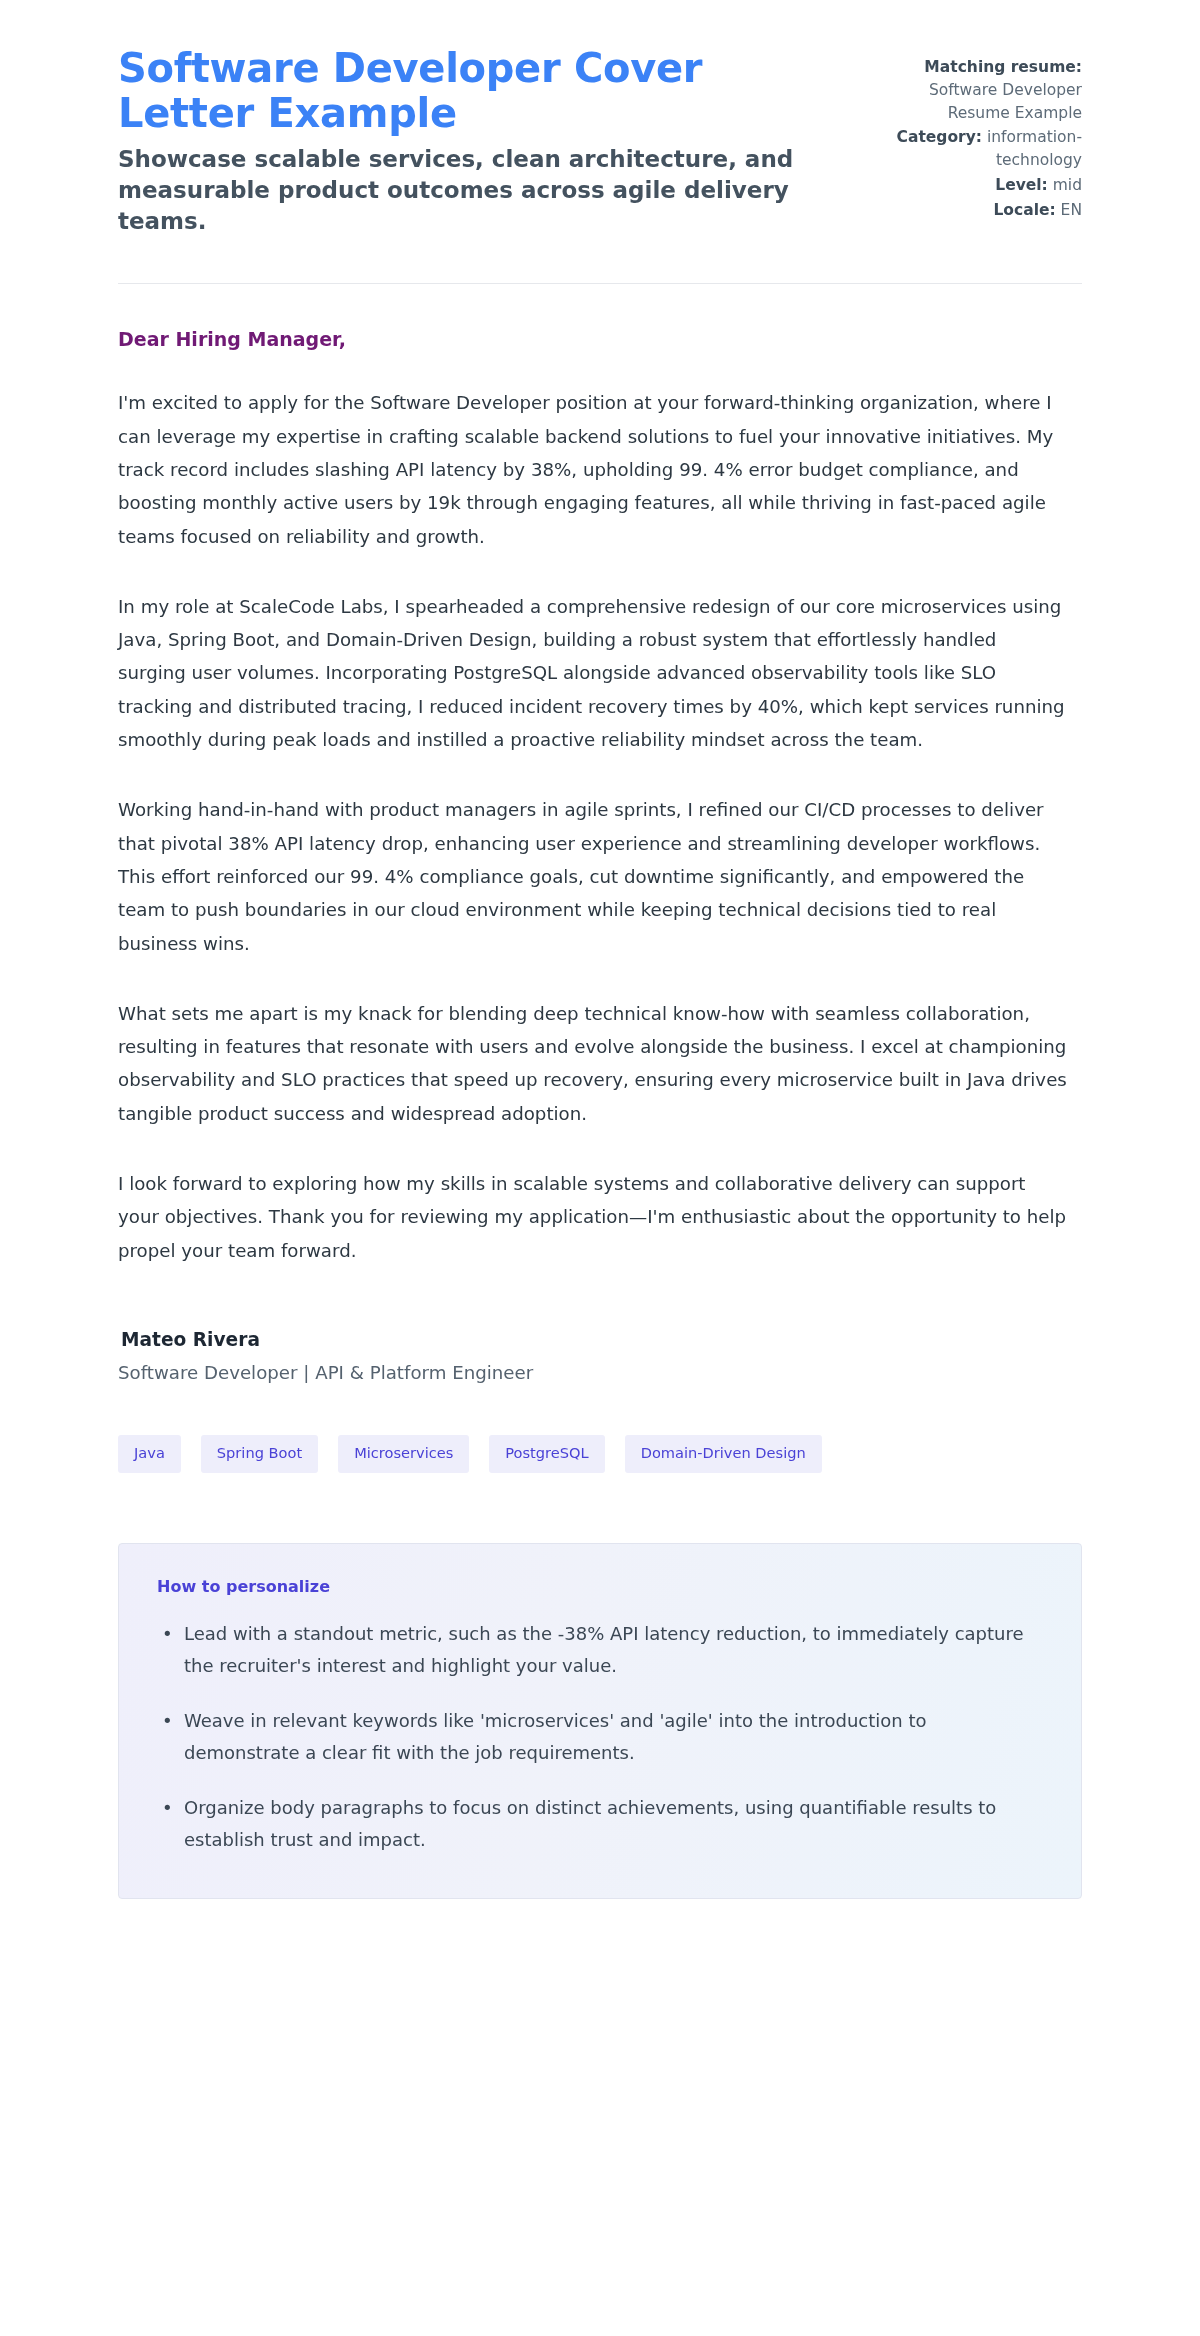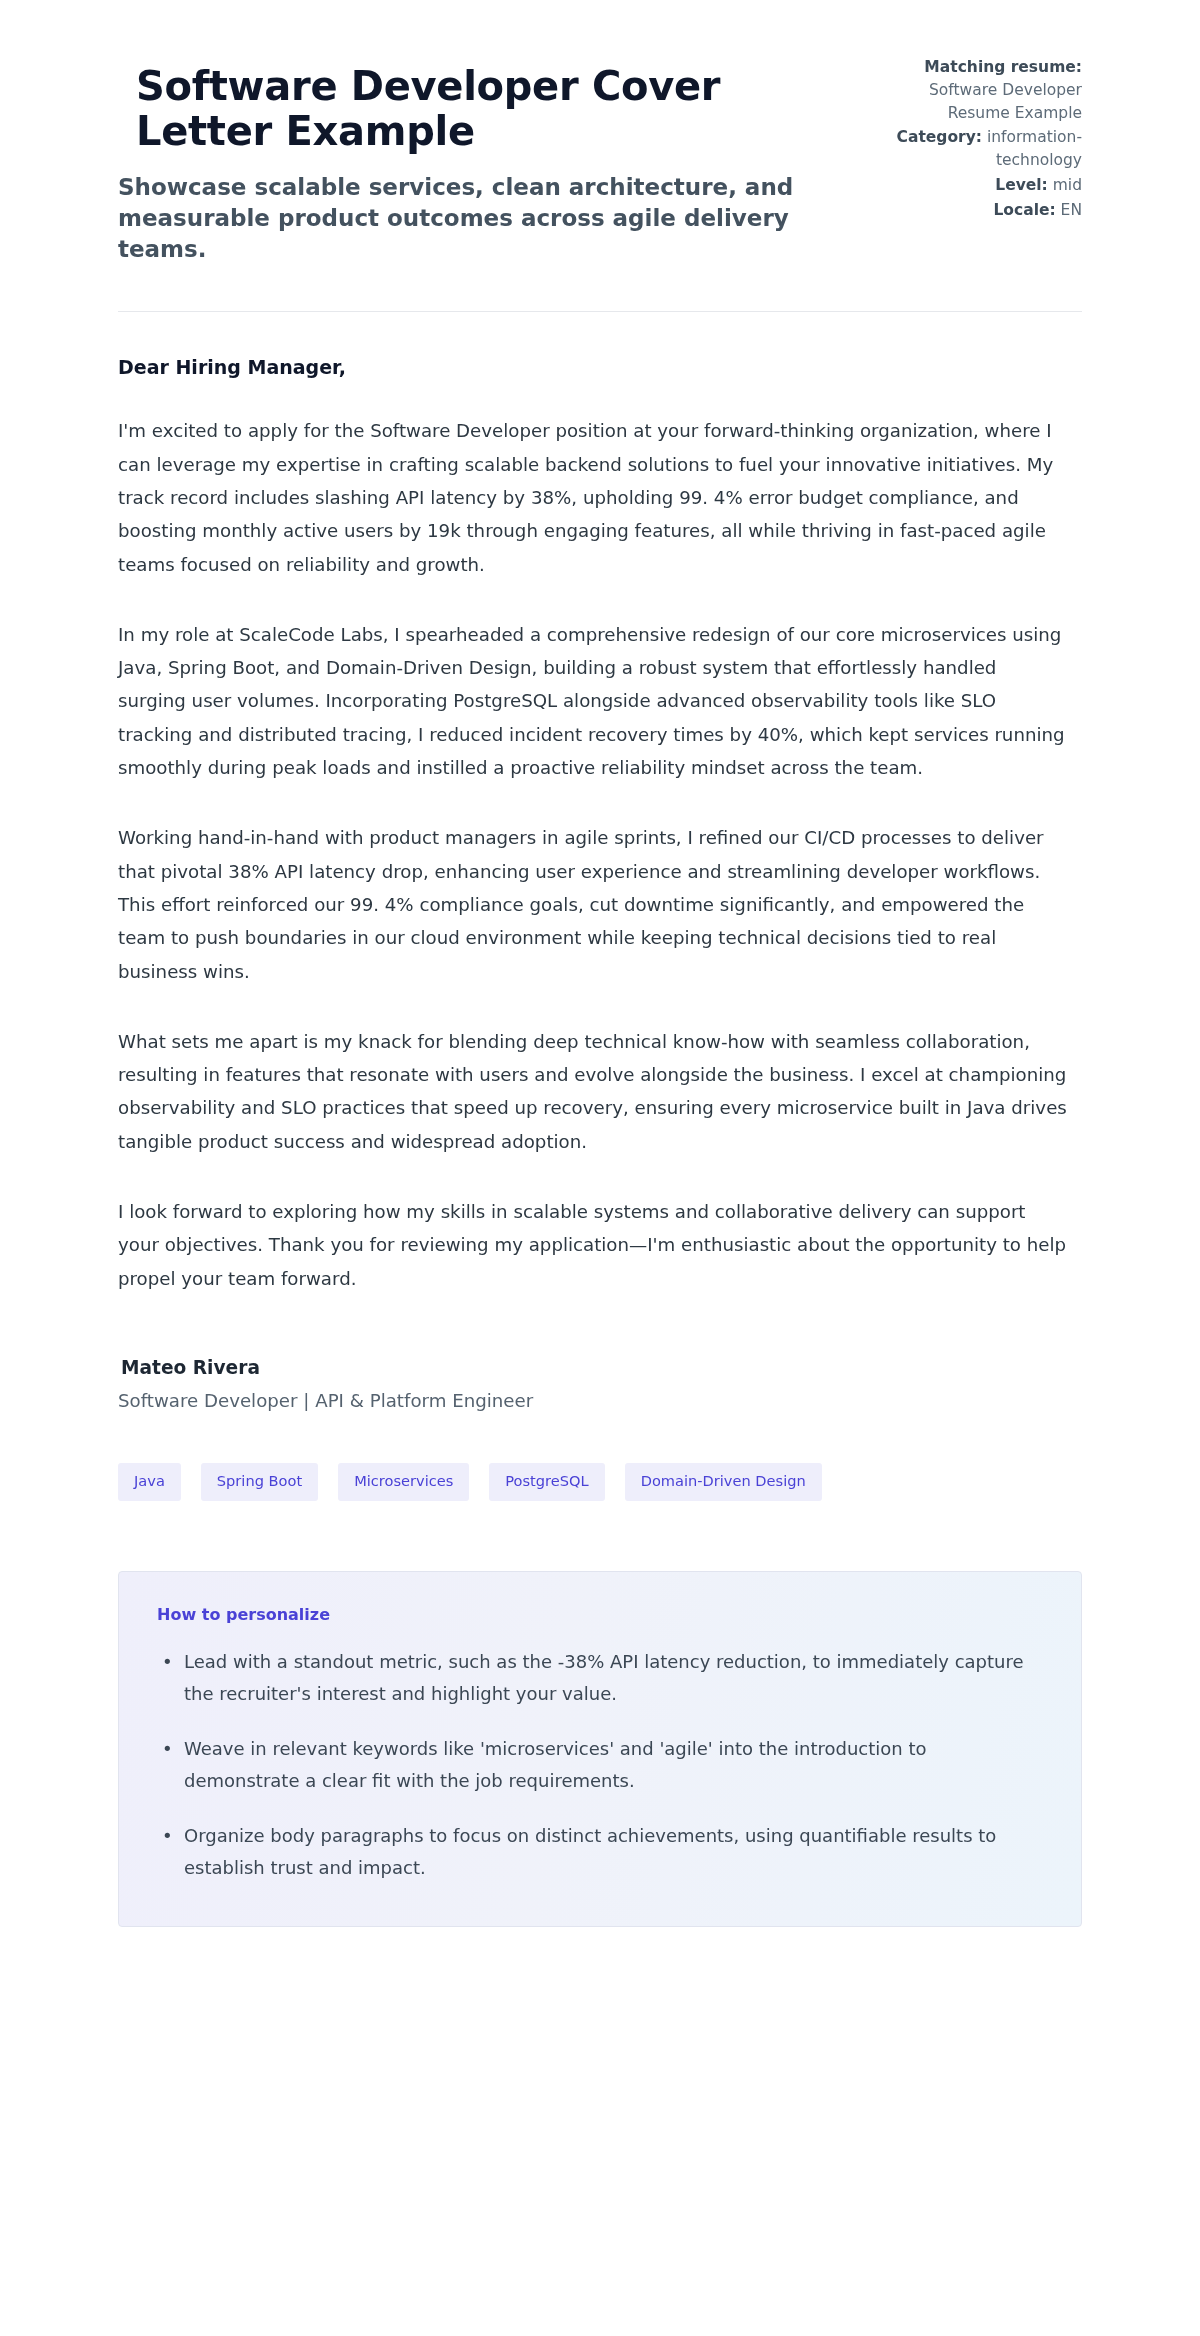--- a/index.html
+++ b/index.html
@@ -27,26 +27,26 @@
     align-items: flex-start;
     justify-content: space-between;
     padding-top: 46px;
     gap: 40px;
   }
   .header-left {
     flex: 0 1 700px;
     max-width: 700px;
   }
   .doc-title {
-    margin: 18px;
+    margin: 0;
     font-size: 40px;
     line-height: 1.12;
     font-weight: 700;
     letter-spacing: -0.3px;
-    color: #0f172a;
+    color: #3b82f6;
   }
   .doc-subtitle {
     margin: 8px 0 0 0;
     font-size: 23px;
     line-height: 1.36;
     font-weight: 700;
     color: #44525f;
     max-width: 680px;
   }
   .header-meta {
@@ -77,21 +77,21 @@
   }
 
   
   .letter {
     padding-top: 44px;
   }
   .salutation {
     margin: 0 0 36px 0;
     font-size: 19px;
     font-weight: 700;
-    color: #0f172a;
+    color: #701a75;
   }
   .letter-para {
     margin: 0 12px 37px 0;
     font-size: 18.2px;
     line-height: 1.83;
     color: #2d3842;
     max-width: 990px;
   }
 
   

